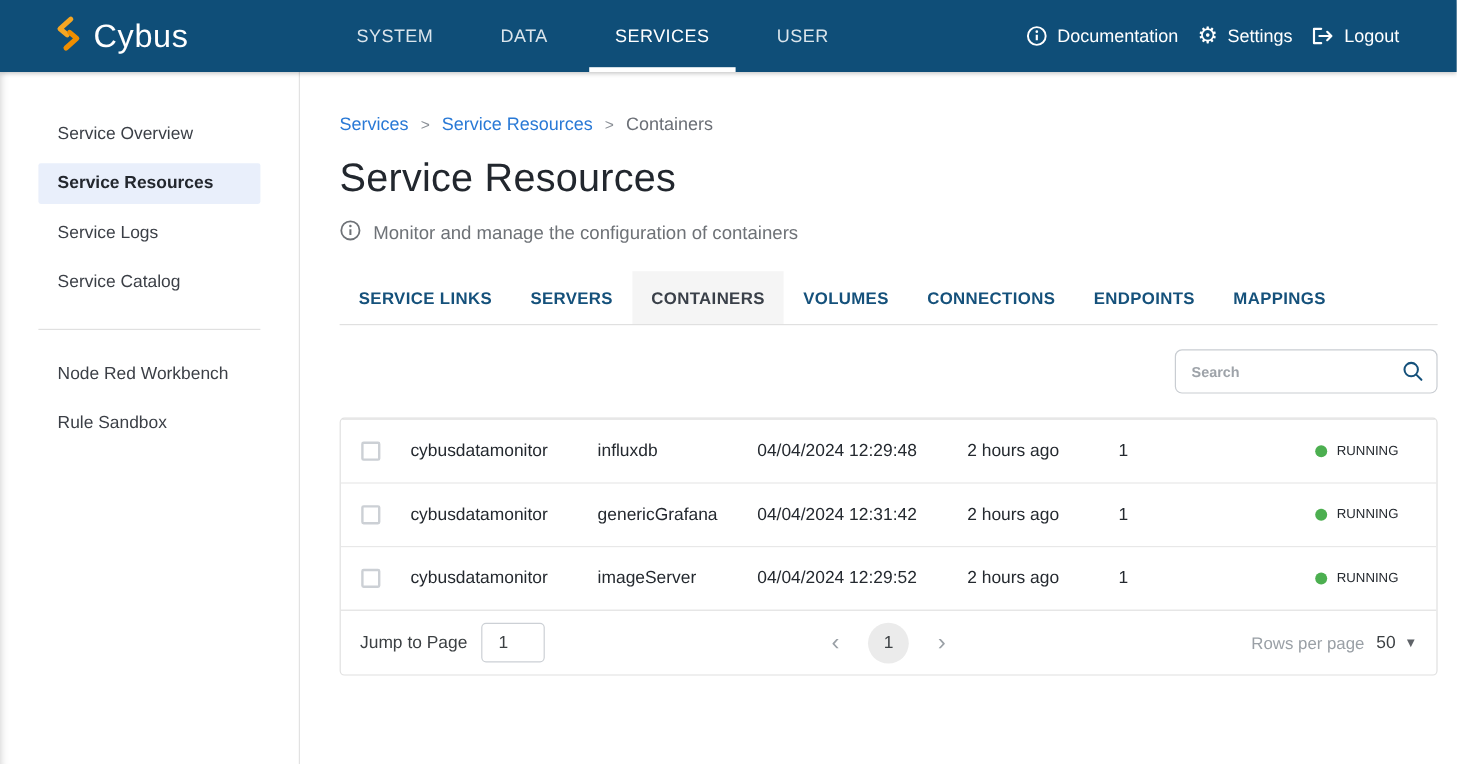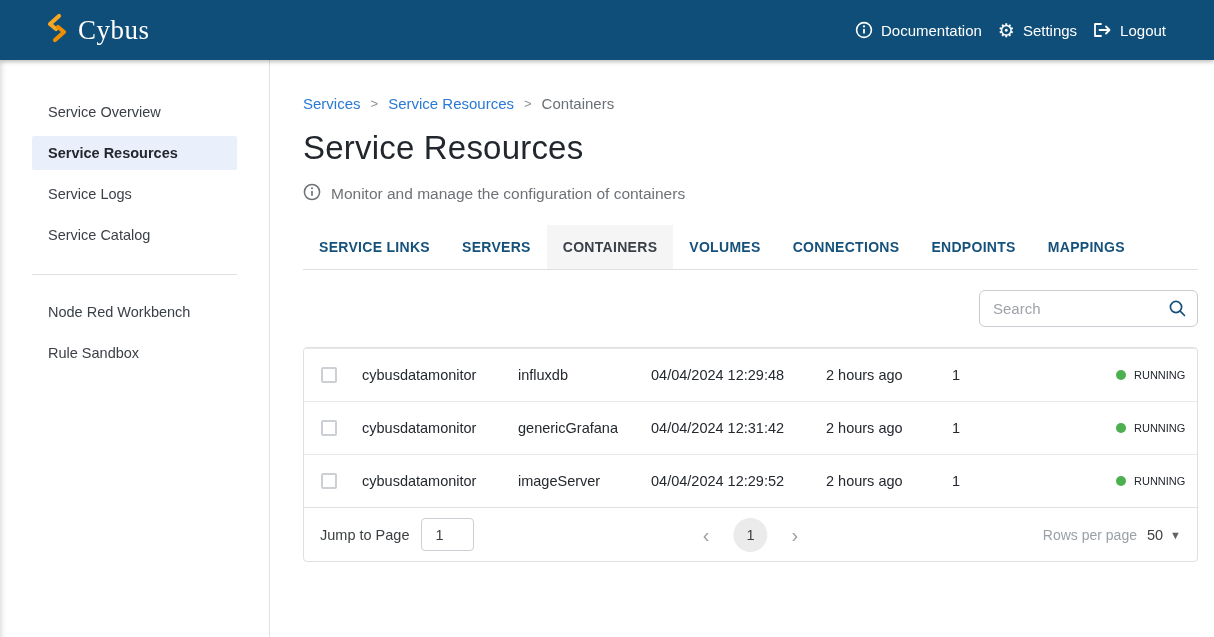--- a/index.html
+++ b/index.html
@@ -1,32 +1,32 @@
 <!DOCTYPE html>
 <html><head>
 <meta charset="utf-8">
 <style>
   * { margin:0; padding:0; box-sizing:border-box; }
   html,body { width:1214px; height:637px; font-family:"Liberation Sans", sans-serif; background:#fff; overflow:hidden; }
 
   
   .navbar { height:60px; background:#0f4e78; display:flex; align-items:stretch; position:relative; box-shadow:0 2px 4px rgba(0,0,0,.25); z-index:5; }
   .brand { display:flex; align-items:center; gap:9px; padding-left:45px; }
-  .brand-name { color:#fff; font-family:Liberation Serif, serif; font-size:27px; font-weight:500; letter-spacing:.5px; }
+  .brand-name { color:#fff; font-family:Liberation Sans, sans-serif; font-size:27px; font-weight:500; letter-spacing:.5px; }
   .nav-items { display:flex; align-items:stretch; margin-left:118px; gap:12px; }
   .nav-item { display:flex; align-items:center; padding:0 22px; color:#dbe5ec; font-size:15px; letter-spacing:.4px; cursor:pointer; border-bottom:4px solid transparent; border-top:4px solid transparent; }
   .nav-item.active { color:#fff; border-bottom-color:#fff; }
   .nav-actions { margin-left:auto; display:flex; align-items:center; gap:16px; padding-right:48px; }
   .nav-action { display:flex; align-items:center; gap:8px; color:#fff; font-size:15px; cursor:pointer; }
   .nav-action svg { display:block; }
   .gear-glyph { font-size:19px; line-height:1; color:#fff; }
 
   
   .layout { display:flex; height:577px; }
-  .sidebar { width:270px; border-right:1px solid #e2e2e2; padding-top:28px; flex-shrink:0; box-shadow:inset 7px 0 7px -7px rgba(0,0,0,.22); }
+  .sidebar { width:250px; border-right:1px solid #e2e2e2; padding-top:28px; flex-shrink:0; box-shadow:inset 7px 0 7px -7px rgba(0,0,0,.22); }
   .side-item { margin:7px 32px; padding:9px 16px; font-size:14.5px; color:#3b3f46; border-radius:2px; cursor:pointer; }
   .side-item.active { background:#e9effb; font-weight:bold; color:#23272e; }
   .side-divider { border:none; border-top:1px solid #e0e0e0; margin:22px 32px 20px 32px; }
 
   .content { flex:1; padding:0 16px 0 33px; }
 
   
   .breadcrumb { margin-top:35px; display:flex; align-items:center; gap:10px; font-size:15px; }
   .crumb-link { color:#2979d6; cursor:pointer; }
   .crumb-sep { color:#8a8f96; font-size:13px; }
@@ -35,21 +35,21 @@
   .subtitle-row { margin-top:16px; display:flex; align-items:center; gap:10px; color:#6e7277; font-size:15.5px; }
 
   
   .tabs { margin-top:20px; display:flex; border-bottom:1px solid #e0e0e0; }
   .tab { padding:14px 16px; font-size:14px; font-weight:bold; letter-spacing:.3px; color:#15517b; cursor:pointer; }
   .tab.active { color:#3a4049; background:#f5f5f5; }
 
   
   .search-row { margin:20px 0; display:flex; justify-content:flex-end; }
   .search-box { position:relative; width:219px; }
-  .search-box input { width:100%; height:37px; border:1px solid #c9cdd2; border-radius:6px; padding:0 38px 0 13px; font-size:15px; color:#4c1d95; outline:none; font-family:inherit; }
+  .search-box input { width:100%; height:37px; border:1px solid #c9cdd2; border-radius:6px; padding:0 38px 0 13px; font-size:12px; color:#4c1d95; outline:none; font-family:inherit;font-weight:bold; }
   .search-box input::placeholder { color:#9ea3a9; }
   .search-icon { position:absolute; right:11px; top:9px; cursor:pointer; }
 
   
   .table { border:1px solid #e0e0e0; border-radius:4px; overflow:hidden; }
   .trow { display:grid; grid-template-columns:58px 156px 133px 175px 126px 164px 1fr; align-items:center; height:53px; }
   .thead { background:#eef2fa; height:52px; font-weight:bold; font-size:14px; color:#262c34; }
   .tbody .trow { border-top:1px solid #e8e8e8; font-size:14.5px; color:#24292f; }
   .col-check { padding-left:17px; }
   .checkbox { appearance:none; -webkit-appearance:none; width:16px; height:16px; border:2px solid #ccd0d5; border-radius:2px; background:#fff; cursor:pointer; display:block; }
@@ -78,20 +78,26 @@
   <div class="brand">
     <span>
       <svg width="24" height="30" viewBox="0 0 24 30">
         <polyline points="14,3 5,11 11,16" fill="none" stroke="#f5a623" stroke-width="4.2" stroke-linecap="round" stroke-linejoin="round"></polyline>
         <polyline points="10,27 19,19 13,14" fill="none" stroke="#ef8e00" stroke-width="4.2" stroke-linecap="round" stroke-linejoin="round"></polyline>
       </svg>
     </span>
     <span class="brand-name">Cybus</span>
   </div>
 
+  <div class="nav-items">
+    <div class="nav-item">SYSTEM</div>
+    <div class="nav-item">DATA</div>
+    <div class="nav-item active">SERVICES</div>
+    <div class="nav-item">USER</div>
+  </div>
 
   <div class="nav-actions">
     <div class="nav-action">
       <span>
         <svg width="18" height="18" viewBox="0 0 18 18">
           <circle cx="9" cy="9" r="7.4" fill="none" stroke="#fff" stroke-width="1.6"></circle>
           <line x1="9" y1="8" x2="9" y2="12.6" stroke="#fff" stroke-width="1.8"></line>
           <circle cx="9" cy="5.4" r="1.1" fill="#fff"></circle>
         </svg>
       </span>

